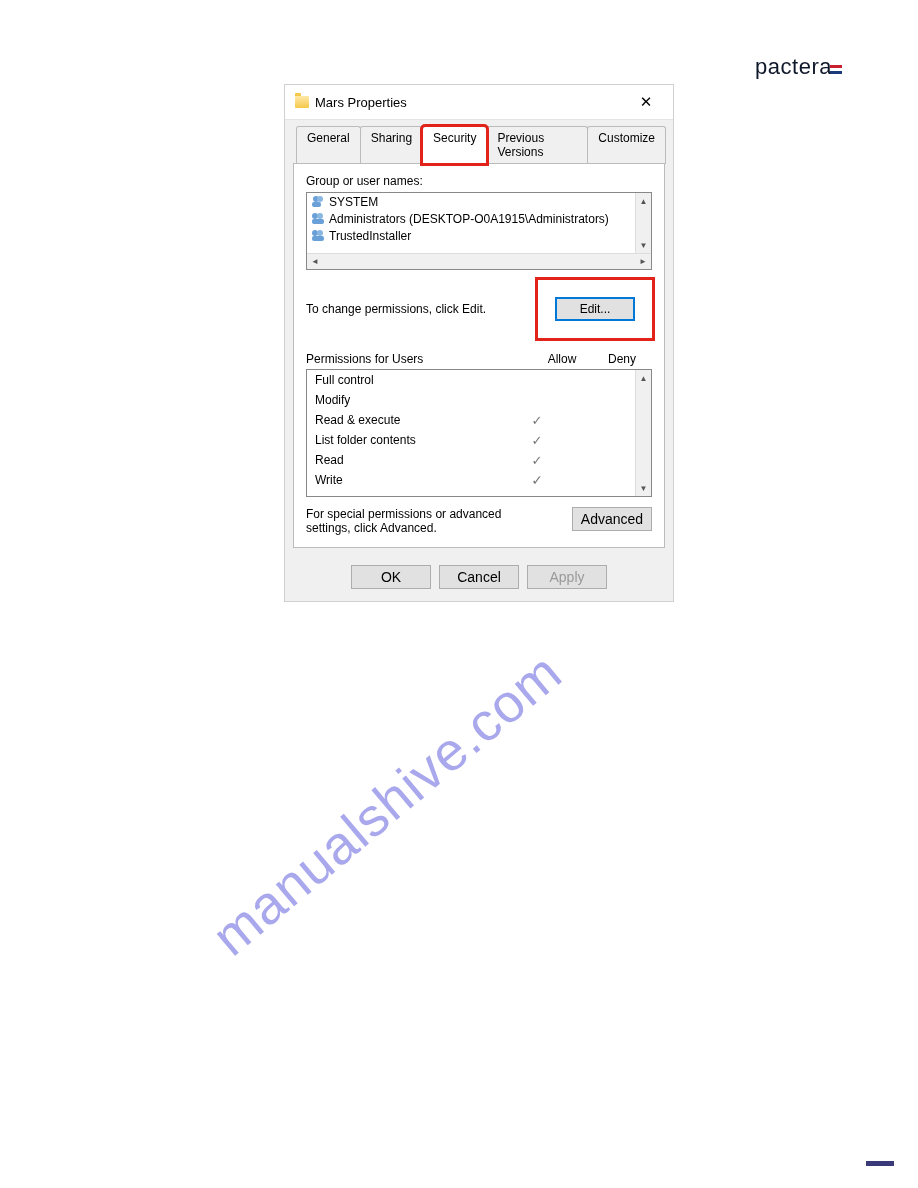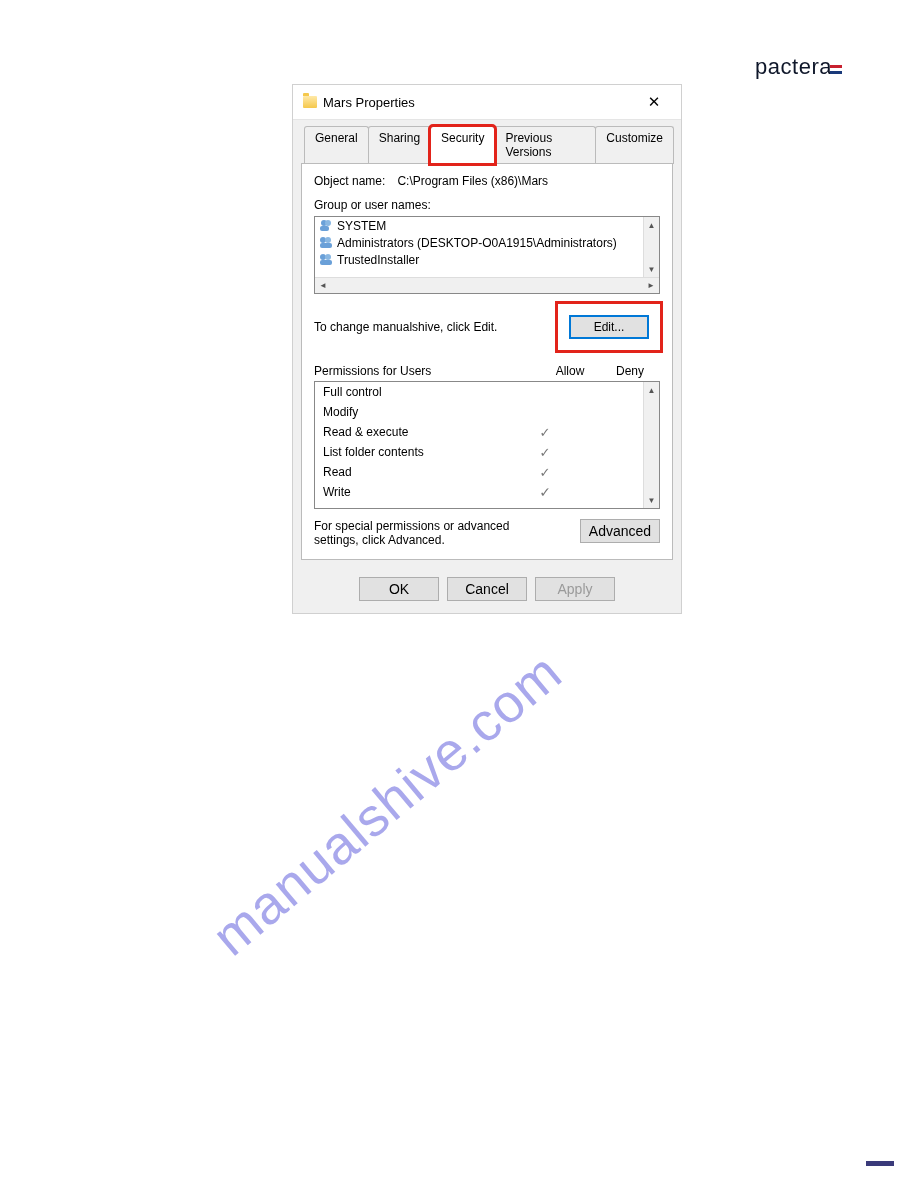--- a/index.html
+++ b/index.html
@@ -22,21 +22,21 @@
     color: #0f172a;
     letter-spacing: 0.5px;
   }
   .logo .flag {
     display: inline-block;
     vertical-align: top;
     margin-left: -2px;
   }
   .dialog {
     position: absolute;
-    left: 292px;
+    left: 284px;
     top: 84px;
     width: 390px;
     background: #f0f0f0;
     border: 1px solid #d0d0d0;
   }
   .titlebar {
     display: flex;
     align-items: center;
     justify-content: space-between;
     padding: 6px 10px 6px 10px;
@@ -132,21 +132,21 @@
     display:flex; justify-content:space-between;
   }
   .hscroll .arrow {
     width:16px; display:flex;align-items:center;justify-content:center;
     font-size:8px; color:#555;
   }
   .edit-row {
     display:flex; justify-content:space-between; align-items:center;
     margin-top: 10px;
   }
-  .edit-btn-wrap { outline: 3px solid #e2231a; padding:12px;text-decoration:underline; }
+  .edit-btn-wrap { outline: 3px solid #e2231a; padding:18px;text-decoration:underline; }
   .edit-btn {
     width: 78px; height: 22px;
     background:#e1e1e1;
     border:1px solid #0078d7;
     outline: 1px solid #0078d7;
     font-size:12px;
   }
   .perm-header {
     display:flex; margin-top:14px;
   }
@@ -222,24 +222,20 @@
 
   <div class="tabs">
     <div class="tab">General</div>
     <div class="tab">Sharing</div>
     <div class="tab active tab-highlight">Security</div>
     <div class="tab">Previous Versions</div>
     <div class="tab">Customize</div>
   </div>
 
   <div class="panel">
-    <div class="row-label">
-      <span>Object name:</span>
-      <span>C:\Program Files (x86)\Mars</span>
-    </div>
 
     <div class="section-label">Group or user names:</div>
 
     <div class="listbox">
       <div class="list-inner">
         <div class="list-item">
           <svg class="user-icon" viewBox="0 0 14 13">
               <circle cx="5" cy="4" r="3" fill="#6aa0d8"></circle>
               <rect x="1" y="7" width="9" height="5" rx="2" fill="#6aa0d8"></rect>
               <circle cx="9" cy="4" r="3" fill="#89b7e2"></circle>
@@ -268,21 +264,21 @@
         <div style="flex:1"></div>
         <div class="arrow" style="position:absolute;bottom:0;width:100%;">▼</div>
       </div>
       <div class="hscroll">
         <div class="arrow">◄</div>
         <div class="arrow">►</div>
       </div>
     </div>
 
     <div class="edit-row">
-      <span>To change manualshive, click Edit.</span>
+      <span>To change permissions, click Edit.</span>
       <div class="edit-btn-wrap">
         <button class="edit-btn">Edit...</button>
       </div>
     </div>
 
     <div class="perm-header">
       <div class="col1">Permissions for Users</div>
       <div class="col">Allow</div>
       <div class="col">Deny</div>
     </div>

